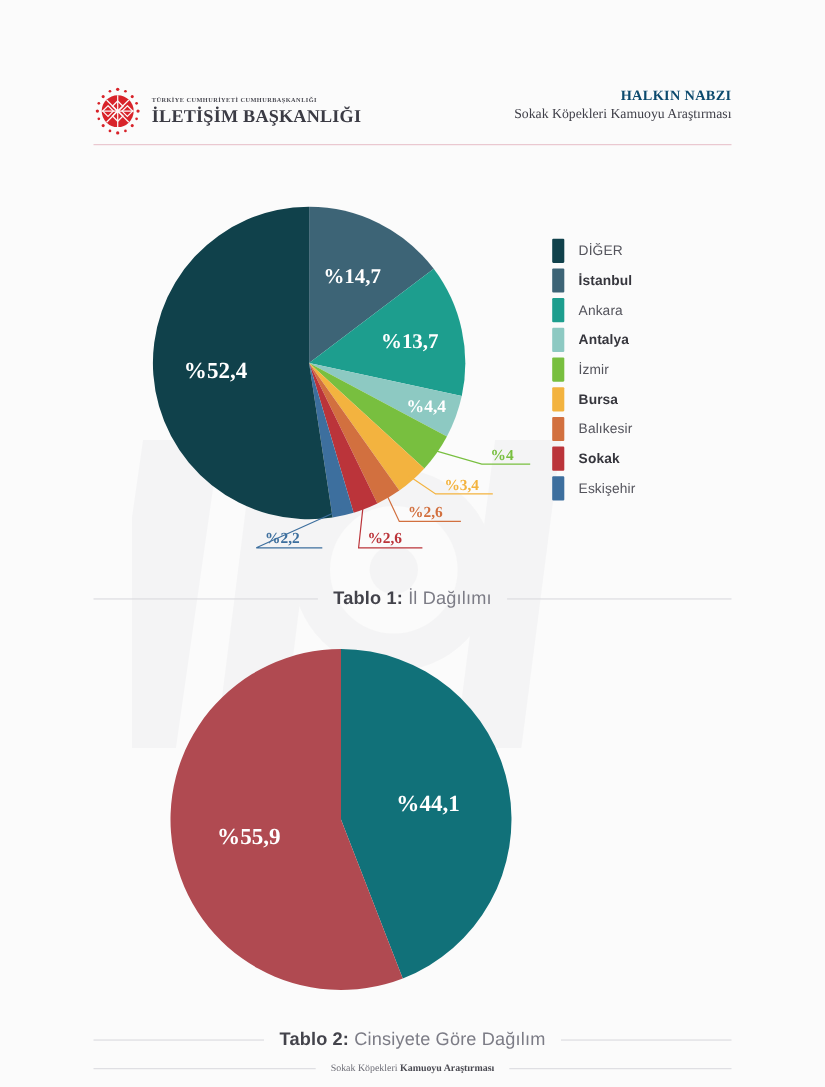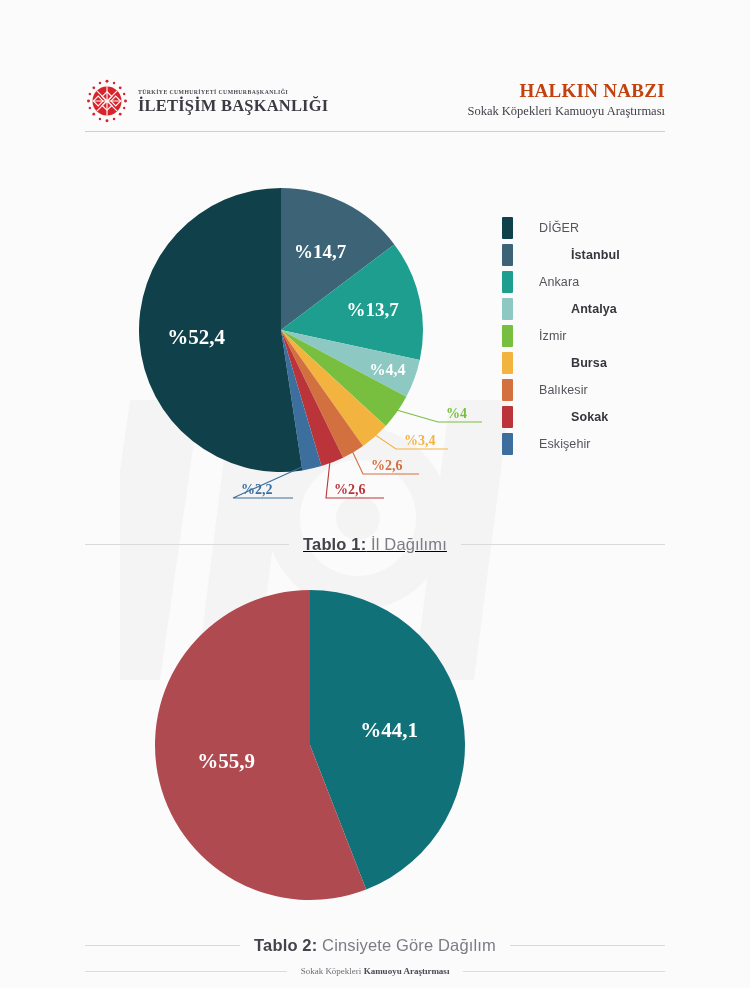--- a/index.html
+++ b/index.html
@@ -72,23 +72,23 @@
     color: #3b3b44;
     letter-spacing: 0.2px;
     white-space: nowrap;
     display: block;
   }
 
   .header-right { text-align: right; line-height: 1.32; }
 
   .header-title {
     font-family: "Liberation Serif", serif;
-    font-size: 19px;
-    font-weight: 700;
-    color: #c2410c;
+    font-size: 13px;
+    font-weight: 700;
+    color: #0c4a6e;
     letter-spacing: 0.3px;
     display: block;
   }
 
   .header-sub {
     font-family: "Liberation Serif", serif;
     font-size: 12.5px;
     font-weight: 400;
     color: #3f3f48;
     display: block;
@@ -127,21 +127,21 @@
 
   
   .legend { position: absolute; z-index: 3; }
 
   #legend1 { left: 502px; top: 214px; }
   #legend2 { left: 492px; top: 731px; }
 
   .legend-row {
     display: flex;
     align-items: center;
-    gap: 26px;
+    gap: 13px;
     height: 27px;
   }
 
   #legend2 .legend-row { height: 27px; gap: 14px; }
 
   .legend-swatch {
     width: 11px;
     height: 22px;
     flex: none;
     border-radius: 1px;
@@ -149,35 +149,35 @@
 
   #legend2 .legend-swatch { width: 10px; height: 21px; }
 
   .legend-label {
     font-size: 12.5px;
     color: #54545c;
     letter-spacing: 0.1px;
     white-space: nowrap;
   }
 
-  .legend-label.bold { font-weight: 700; color: #36363d; margin-left: 32px; }
+  .legend-label.bold { font-weight: 700; color: #36363d; }
 
   
   .caption {
     position: absolute;
     left: 0;
     width: 750px;
     display: flex;
     align-items: center;
     gap: 14px;
     z-index: 3;
     padding: 0 85px;
   }
 
-  #caption1 { top: 535px; text-decoration: underline; }
+  #caption1 { top: 535px; }
   #caption2 { top: 936px; }
 
   .caption-rule { flex: 1 1 auto; height: 1px; background: #d9d9de; }
 
   .caption-text {
     font-size: 16.5px;
     color: #7c7c86;
     white-space: nowrap;
     letter-spacing: 0.15px;
   }

